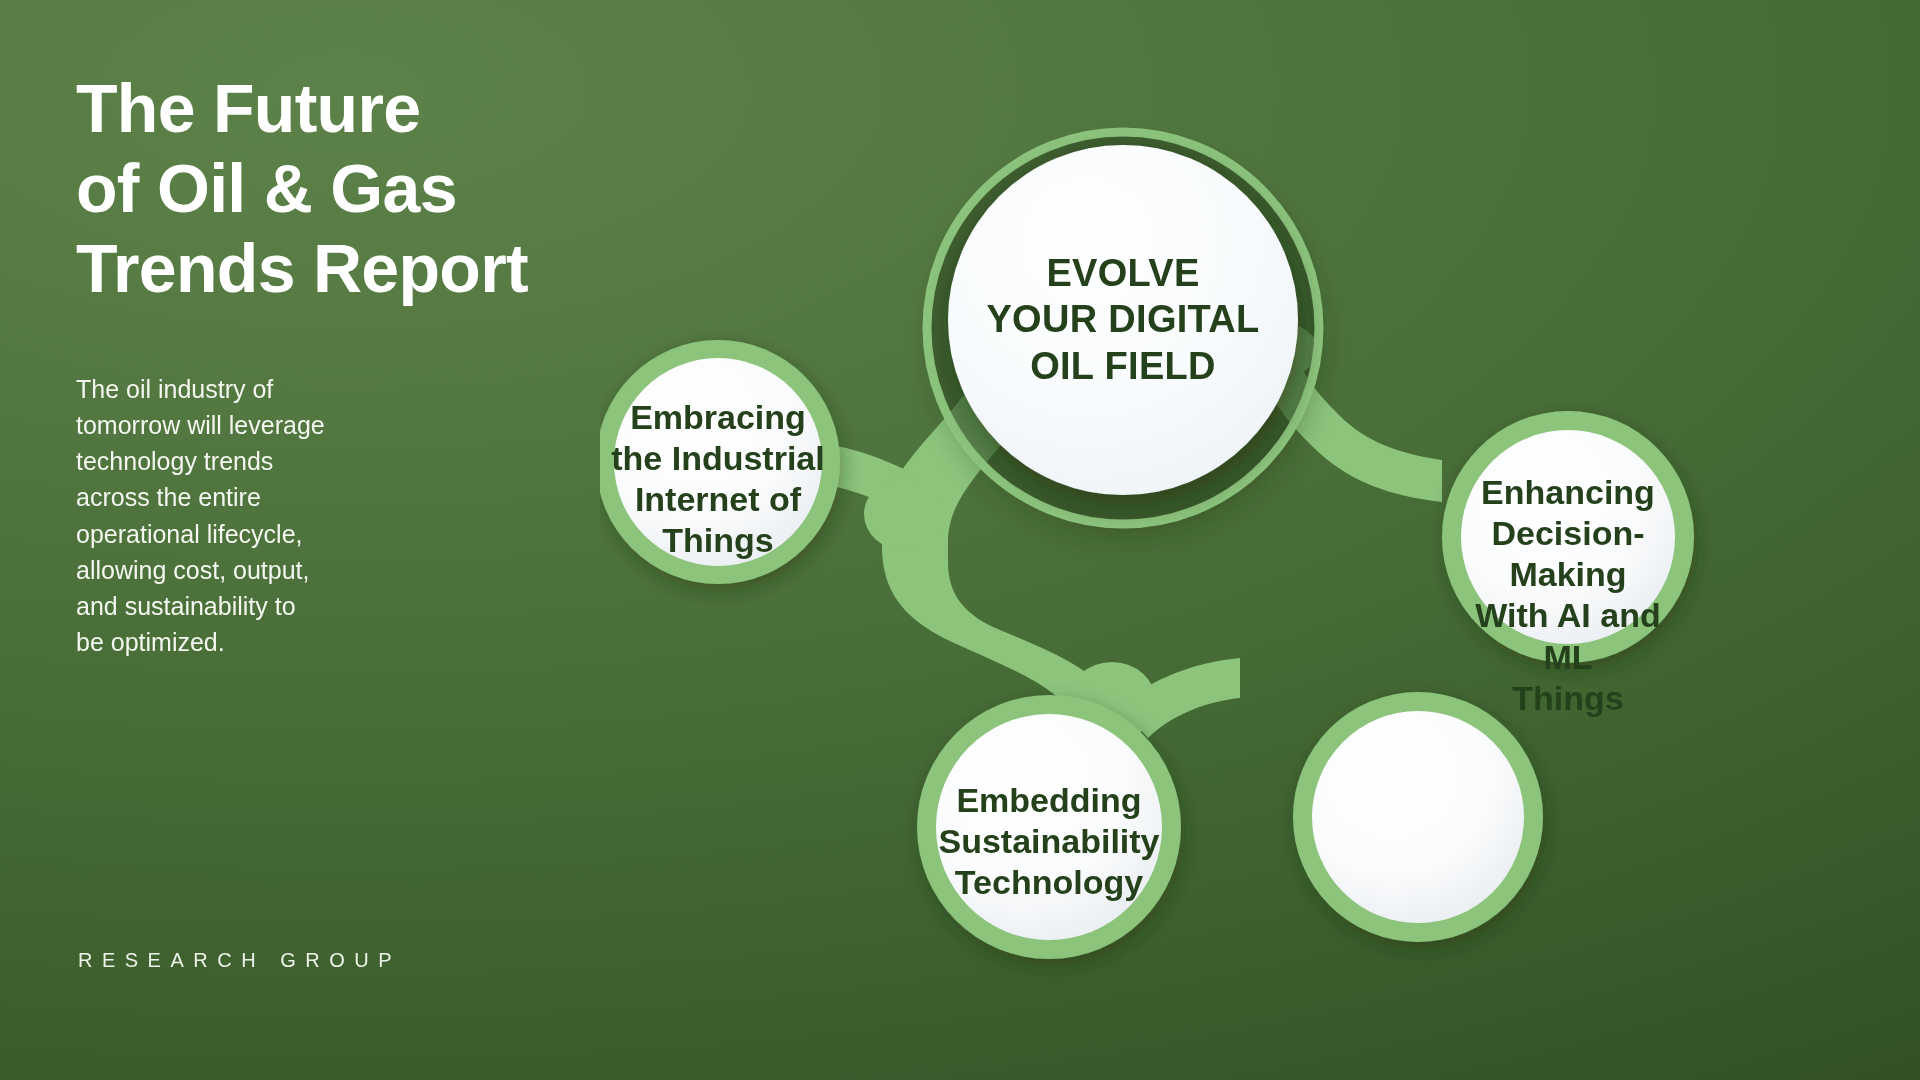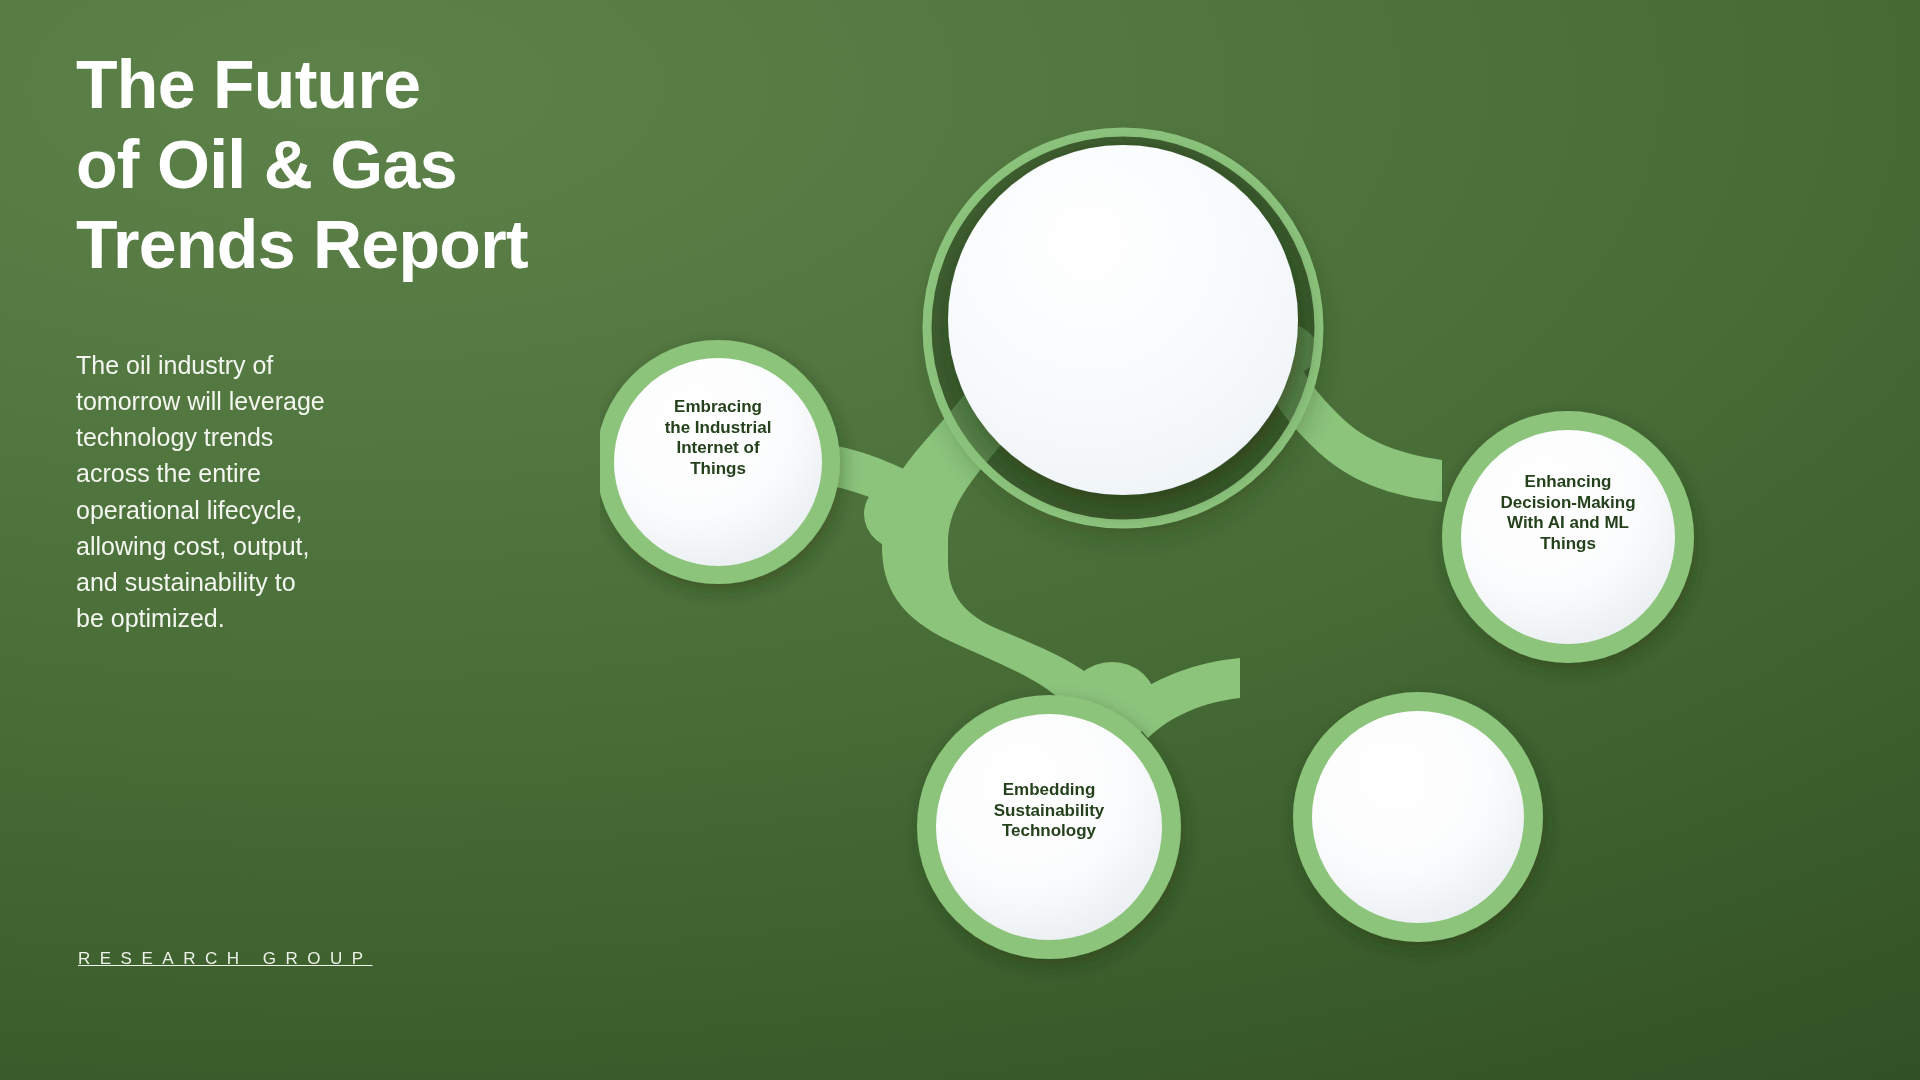--- a/index.html
+++ b/index.html
@@ -16,21 +16,21 @@
     height: 1080px;
     overflow: hidden;
     background:
       radial-gradient(ellipse 150% 120% at 18% 8%, #5d8249 0%, #52763f 28%, #466b35 52%, #3b5d2c 75%, #2f4c22 100%);
   }
 
   
   #left-col {
     position: absolute;
     left: 76px;
-    top: 44px;
+    top: 68px;
     width: 600px;
   }
   #headline {
     color: #ffffff;
     font-size: 68px;
     line-height: 1.18;
     font-weight: 700;
     letter-spacing: -0.7px;
     margin: 0;
     white-space: pre-line;
@@ -57,27 +57,26 @@
   }
   #logo-main {
     font-size: 44px;
     line-height: 1;
     letter-spacing: 0.5px;
     white-space: nowrap;
   }
   #logo-main .cap { font-size: 56px; }
   #logo-sub {
     font-family: "Liberation Sans", sans-serif;
-    font-size: 17px;
+    font-size: 20px;
     letter-spacing: 9.5px;
     padding-top: 11px;
     padding-left: 4px;
     color: #eef3ea;
     white-space: nowrap;
-    text-decoration: underline;
   }
 
   
   #diagram {
     position: absolute;
     left: 600px;
     top: 110px;
     width: 1320px;
     height: 900px;
   }
@@ -92,21 +91,21 @@
     white-space: pre-line;
     pointer-events: none;
   }
   #label-center {
     color: #24411c;
     font-weight: 600;
     font-size: 38px;
     line-height: 1.22;
     letter-spacing: 0.3px;
   }
-  .label-sat { font-size: 17px; }
+  .label-sat { font-size: 34px; }
 </style>
 </head>
 <body>
 
 <div id="stage">
 
   <div id="left-col">
     <h1 id="headline">The Future
 of Oil &amp; Gas
 Trends Report</h1>
@@ -207,20 +206,23 @@
         <circle cx="449" cy="717" r="132" fill="#8cc47c" filter="url(#satShadow)"></circle>
         <circle cx="449" cy="717" r="113" fill="url(#nodeGrad)"></circle>
       </g>
 
       <g>
         <circle cx="818" cy="707" r="125" fill="#8cc47c" filter="url(#satShadow)"></circle>
         <circle cx="818" cy="707" r="106" fill="url(#nodeGrad)"></circle>
       </g>
     </svg>
 
+    <div id="label-center" class="node-label" style="left:313px; top:140px; width:420px;">EVOLVE
+YOUR DIGITAL
+OIL FIELD</div>
 
     <div class="node-label label-sat" style="left:6px; top:287px; width:224px;">Embracing
 the Industrial
 Internet of
 Things</div>
 
     <div class="node-label label-sat" style="left:848px; top:362px; width:240px;">Enhancing
 Decision-Making
 With AI and ML
 Things</div>

